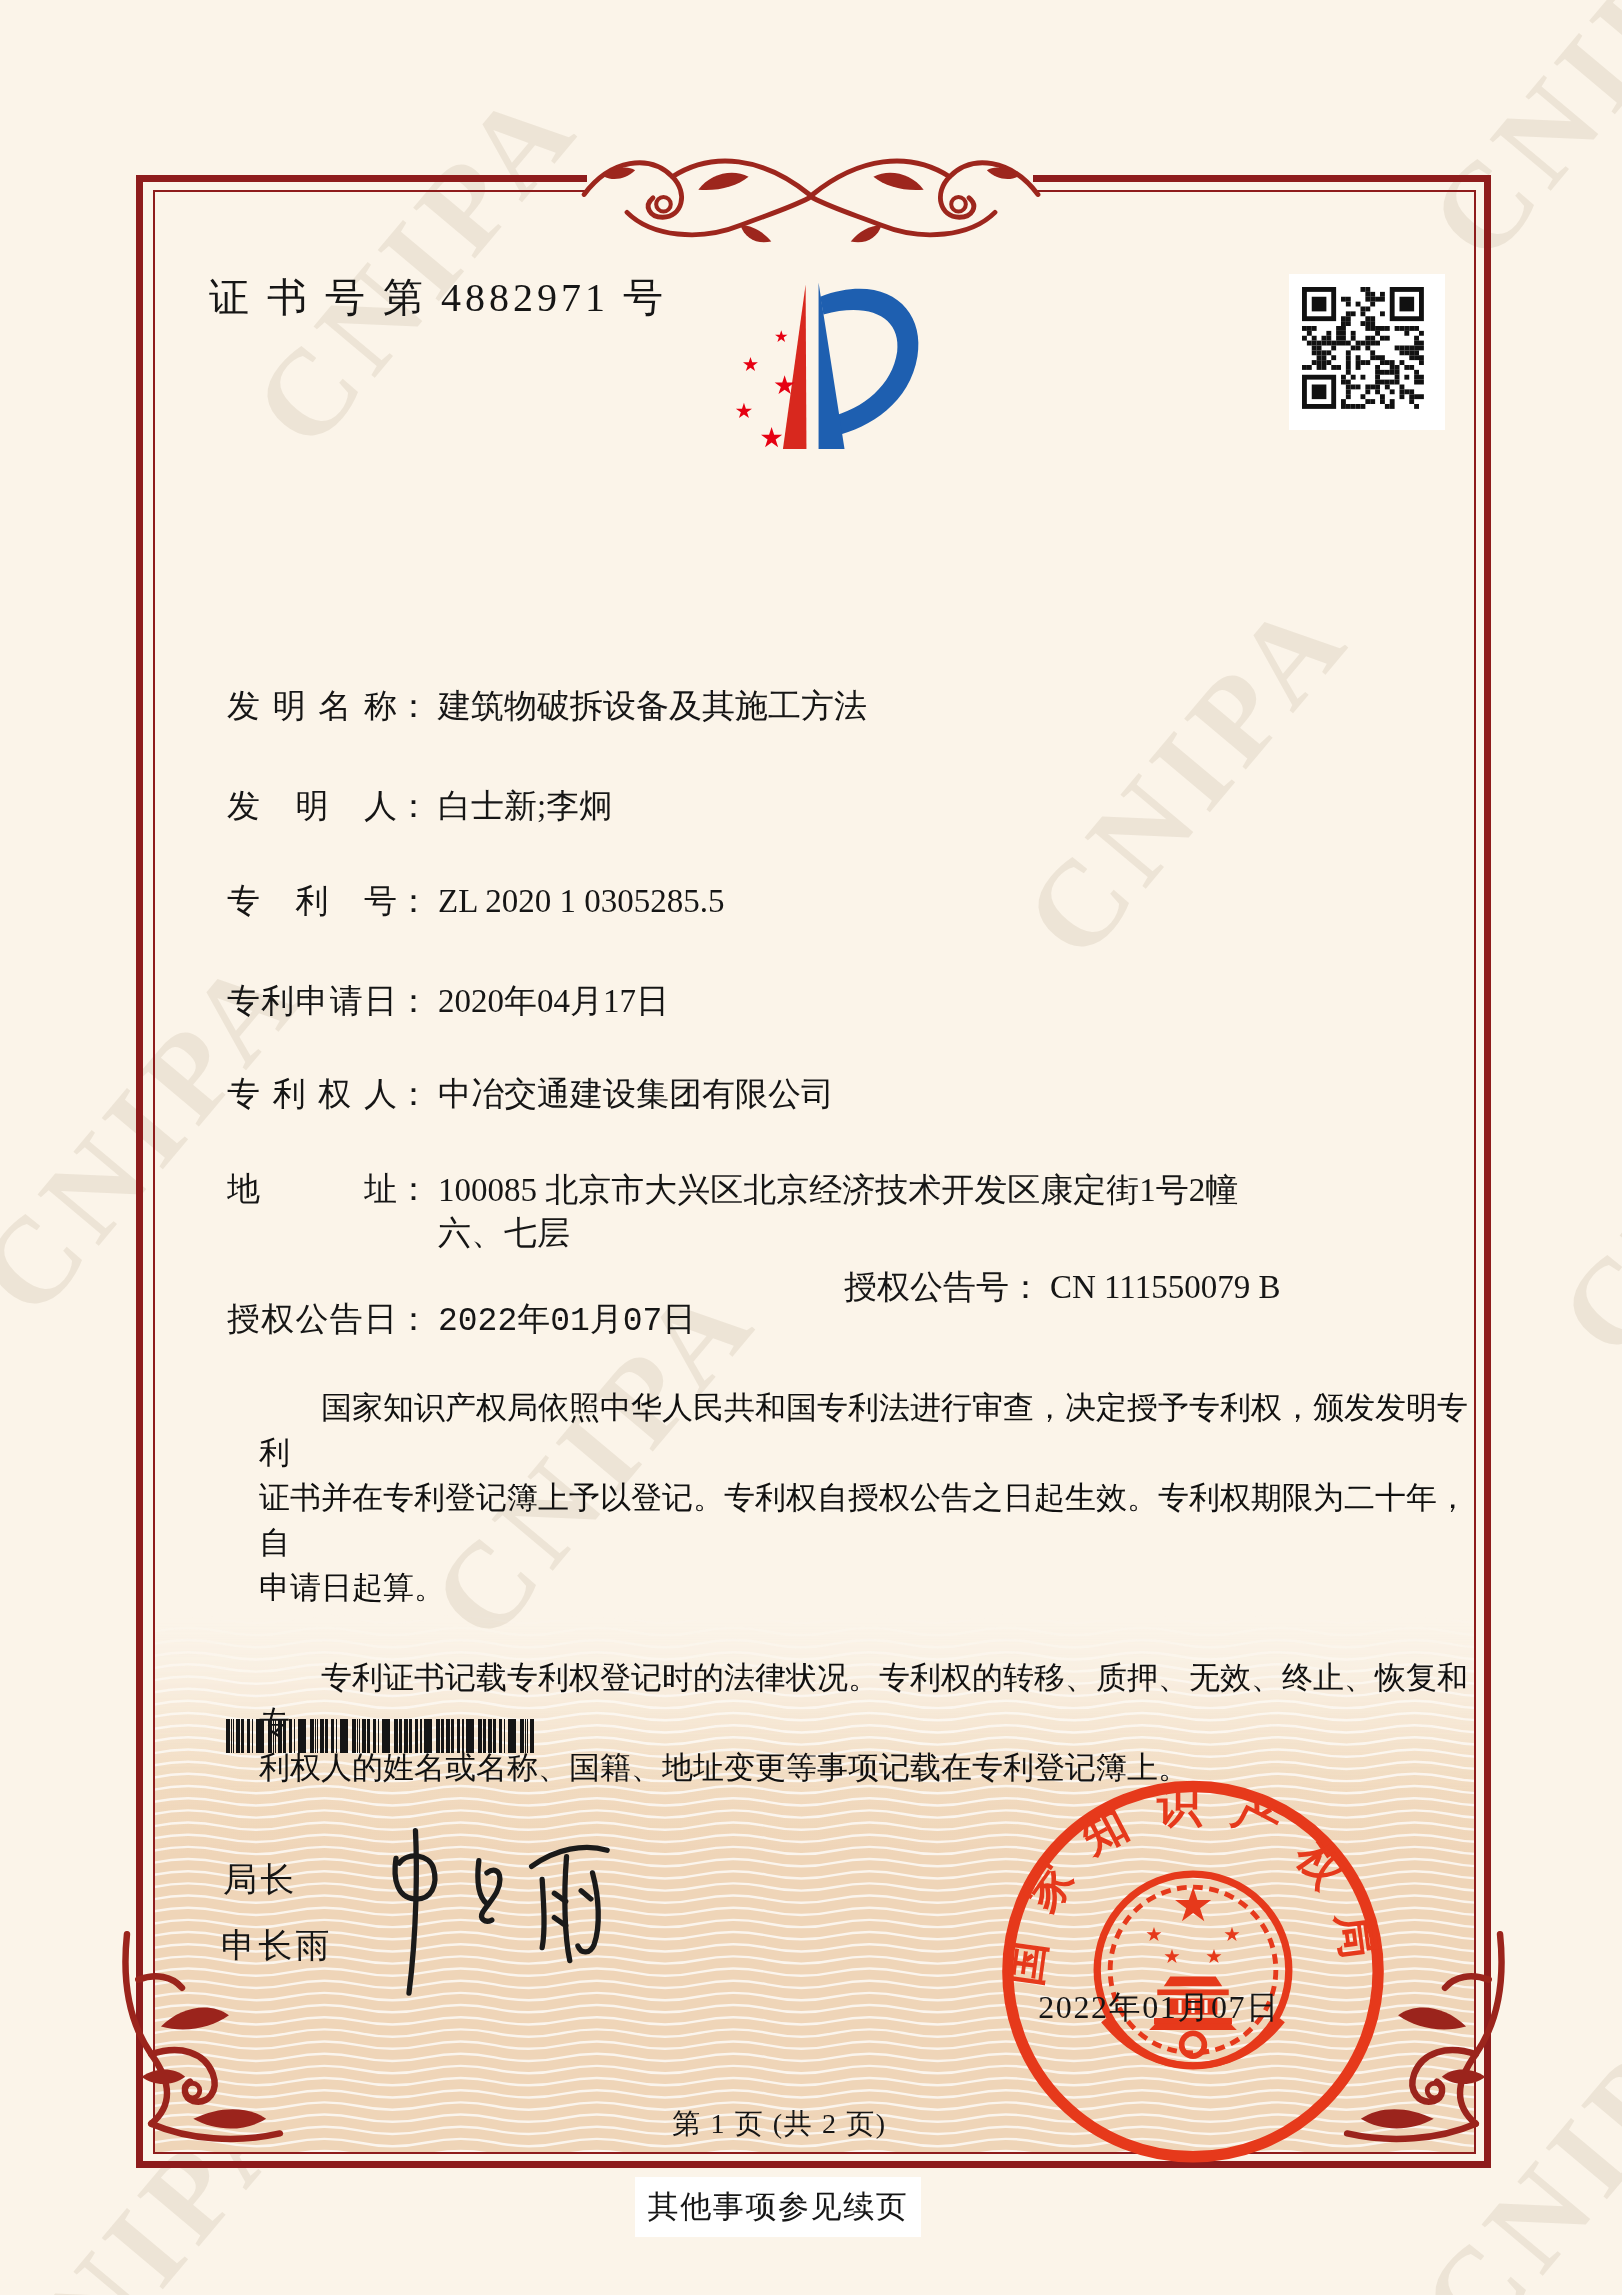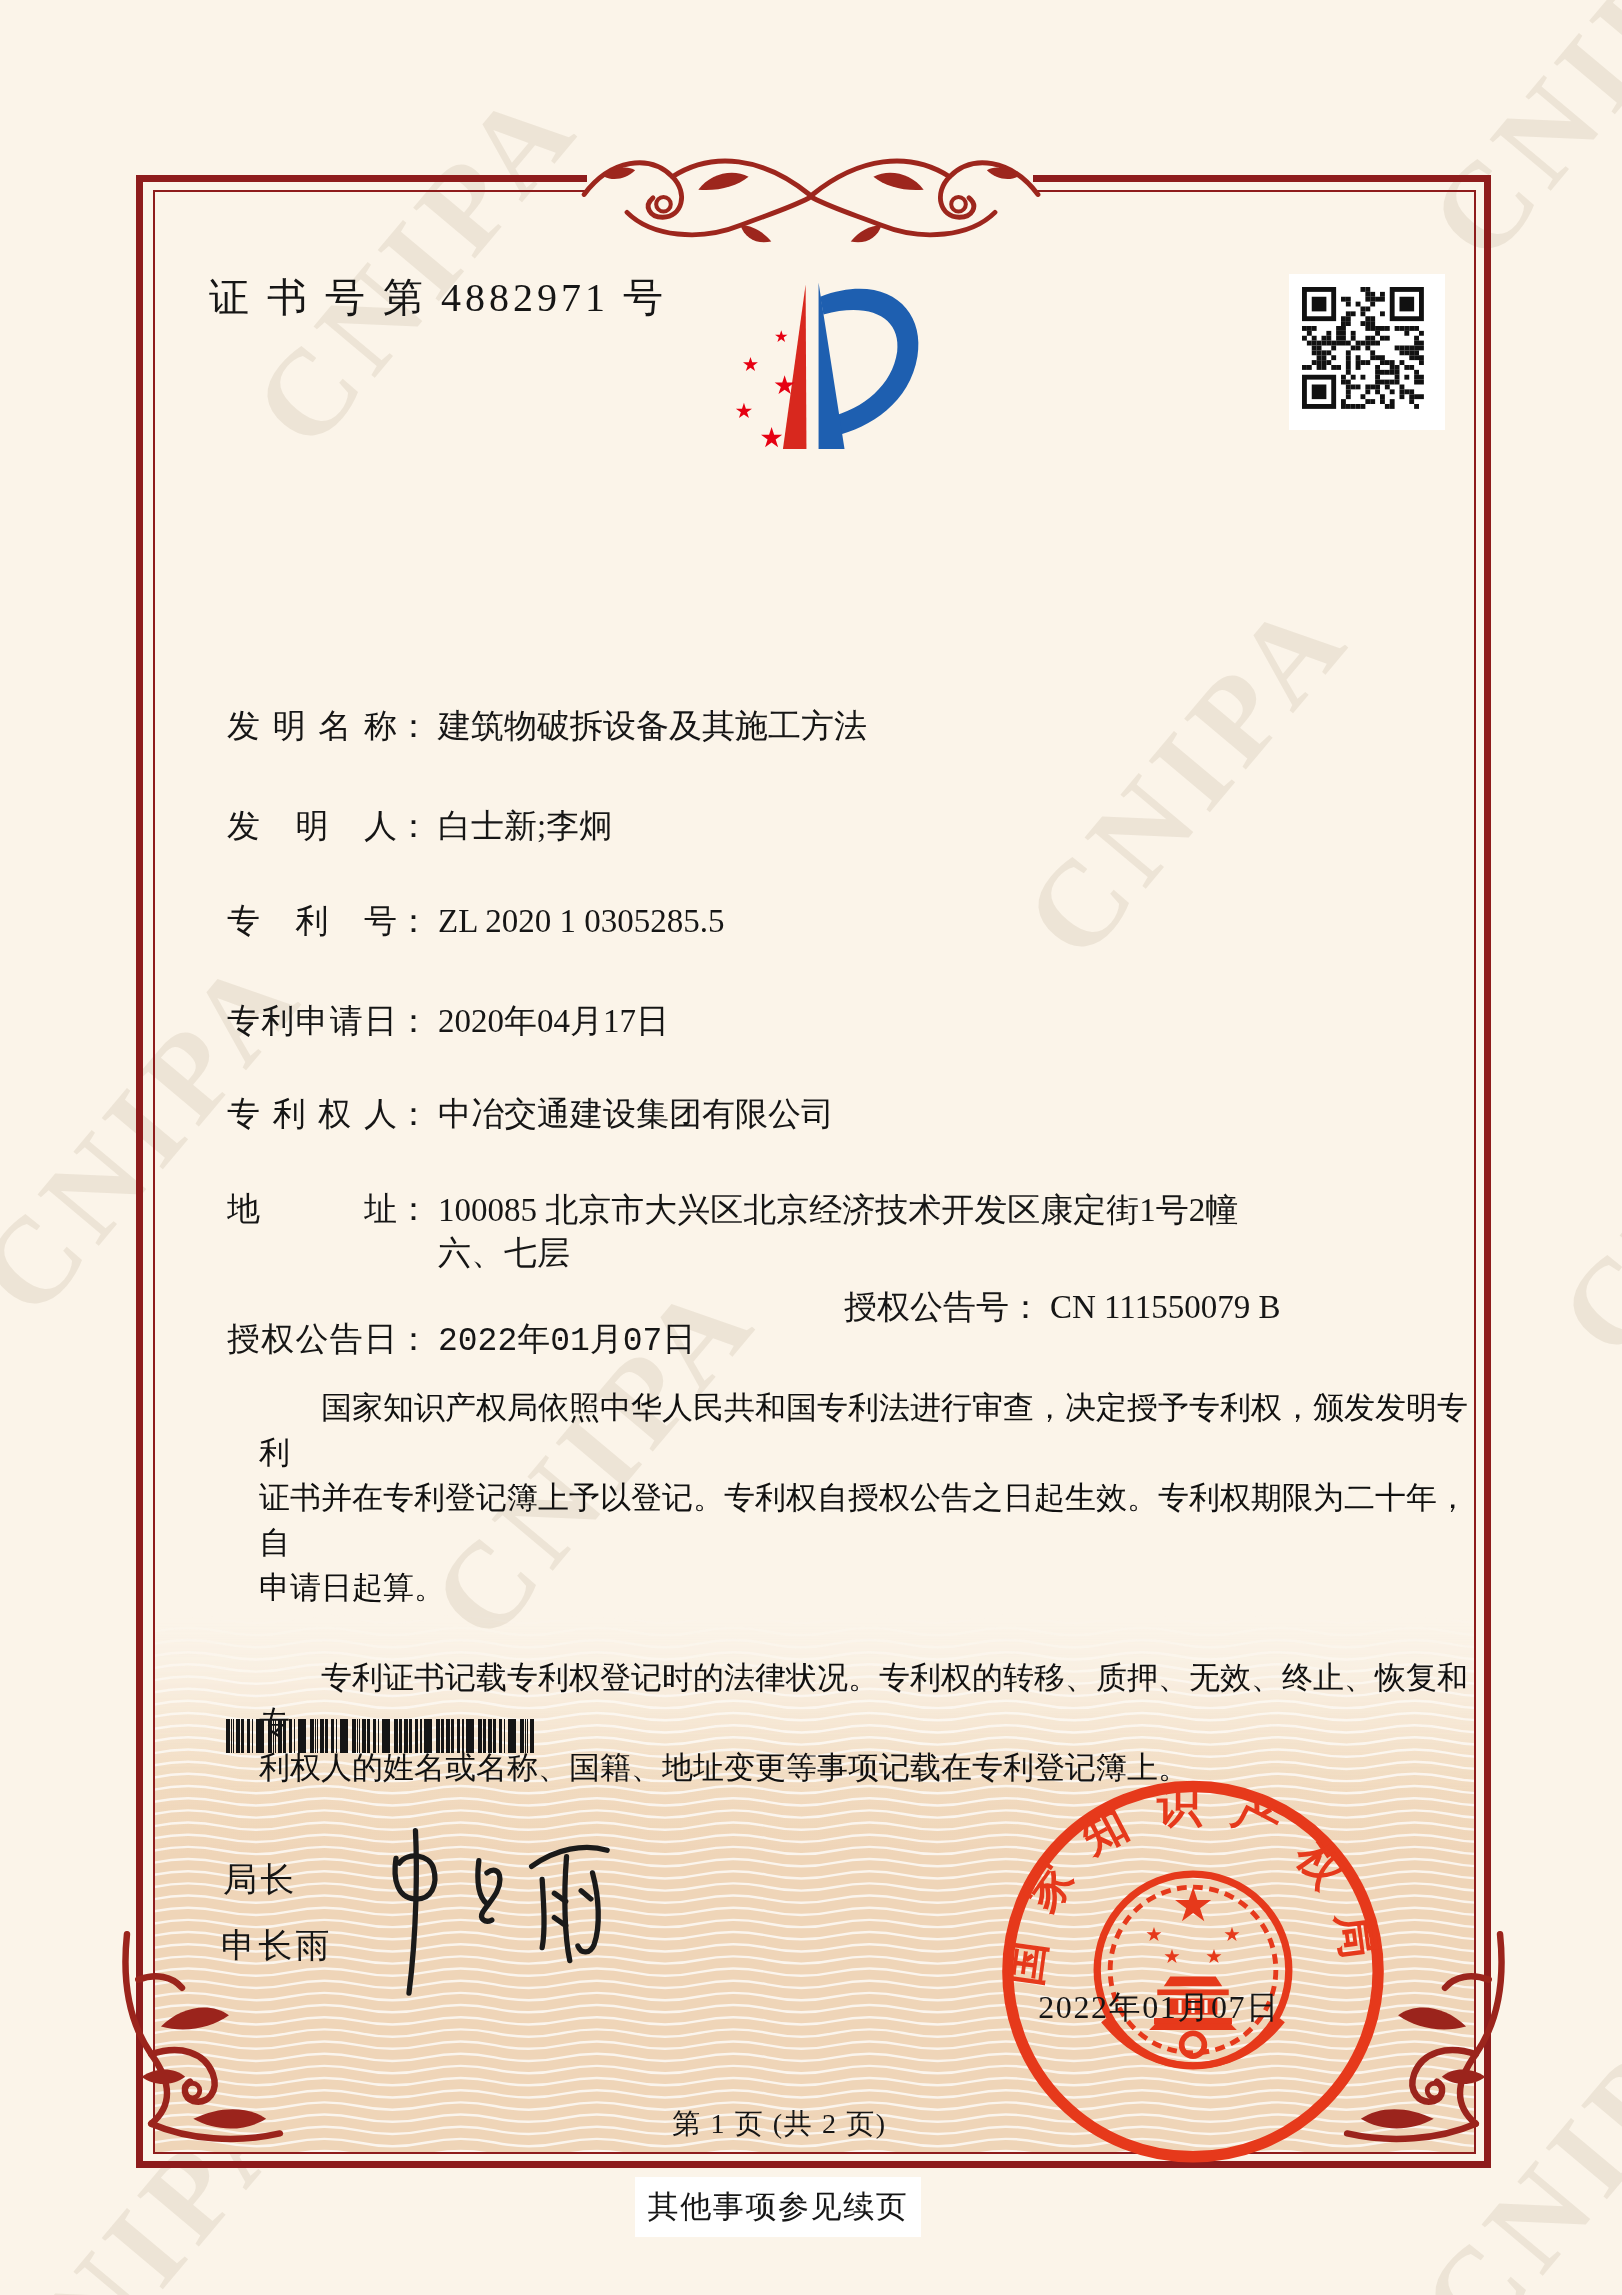--- a/index.html
+++ b/index.html
@@ -25,21 +25,21 @@
   .frame-inner{position:absolute;left:153px;top:190px;width:1323px;height:1964px;z-index:3;
                border:2.4px solid #8e1c1c;box-sizing:border-box;}
   .frame-patch{position:absolute;left:587px;top:167px;width:446px;height:36px;background:#fbf4e9;z-index:4;}
 
   .content{position:absolute;z-index:5;}
 
   .certno{left:209px;top:270px;font-size:40px;letter-spacing:4px;}
   .title{left:0;top:493px;width:1623px;text-align:center;font-size:81px;font-weight:700;
          letter-spacing:45px;text-indent:23px;color:#0d0d0d;}
 
-  .row{position:absolute;z-index:5;left:227px;font-size:33px;line-height:41px;white-space:nowrap;margin-top:20px;}
+  .row{position:absolute;z-index:5;left:227px;font-size:33px;line-height:41px;white-space:nowrap;}
   .lbl{display:inline-block;width:170px;text-align:justify;text-align-last:justify;vertical-align:top;}
   .val{margin-left:8px;}
   .val-multi{display:inline-block;margin-left:8px;white-space:pre-line;line-height:43px;vertical-align:top;}
 
   .body-text{left:227px;top:1340px;width:1217px;font-size:31px;line-height:45px;
              white-space:pre-line;color:#101010;margin-left:32px;}
 
   .barcode{left:226px;top:1719px;width:308px;height:34px;z-index:5;
     background-image:
       repeating-linear-gradient(90deg,#151515 0 3.2px,transparent 3.2px 4.9px,#151515 4.9px 6.5px,transparent 6.5px 10.5px),

